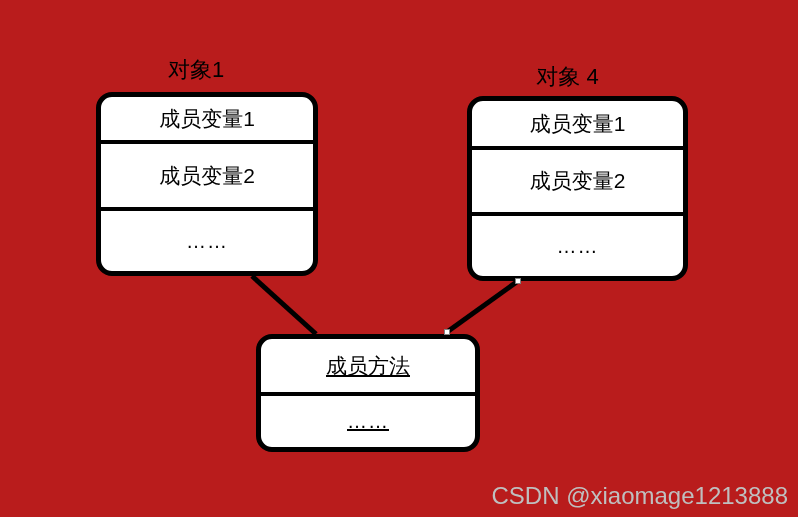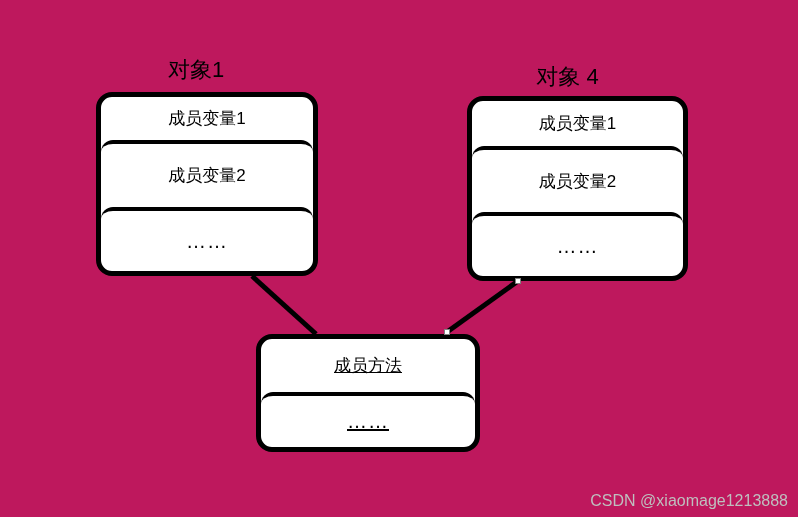--- a/index.html
+++ b/index.html
@@ -4,21 +4,21 @@
 <style>
   html, body {
     margin: 0;
     padding: 0;
     background: #ffffff;
   }
   .canvas {
     position: relative;
     width: 798px;
     height: 517px;
-    background: #be185d;
+    background: #b91c1c;
     overflow: hidden;
     font-family: "Liberation Sans", "DejaVu Sans", sans-serif;
     color: #000000;
   }
   .node-title {
     position: absolute;
     text-align: center;
     font-size: 22px;
     line-height: 26px;
     color: #000000;
@@ -30,27 +30,26 @@
     border: 5px solid #000000;
     border-radius: 16px;
     box-sizing: border-box;
     display: flex;
     flex-direction: column;
   }
   .row {
     display: flex;
     align-items: center;
     justify-content: center;
-    font-size: 17px;
+    font-size: 21px;
     box-sizing: border-box;
     white-space: pre;
   }
   .row + .row {
     border-top: 4px solid #000000;
-    border-radius: 12px;
   }
   .row.dots {
     font-size: 20px;
     letter-spacing: 1px;
   }
   svg.connectors {
     position: absolute;
     left: 0;
     top: 0;
     pointer-events: none;
@@ -61,21 +60,21 @@
   }
   svg.connectors rect.endpoint {
     fill: #ffffff;
     stroke: #7f7f7f;
     stroke-width: 1;
   }
   .watermark {
     position: absolute;
     right: 10px;
     bottom: 7px;
-    font-size: 16px;
+    font-size: 24px;
     color: #bfbfbf;
     white-space: pre;
   }
 </style>
 </head>
 <body>
 
 <div class="canvas">
 
   <div class="node-title" style="left:85px; top:57px; width:222px;">对象1</div>

